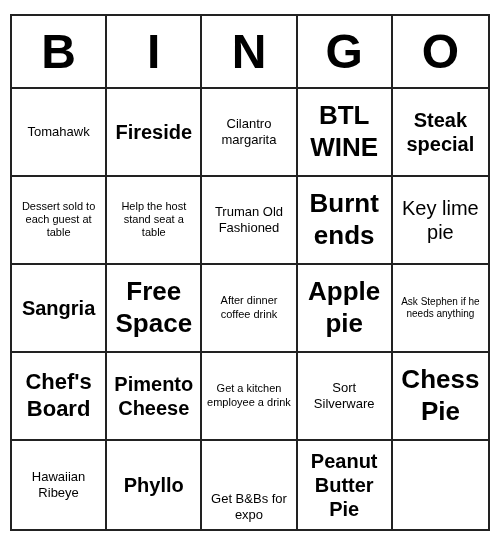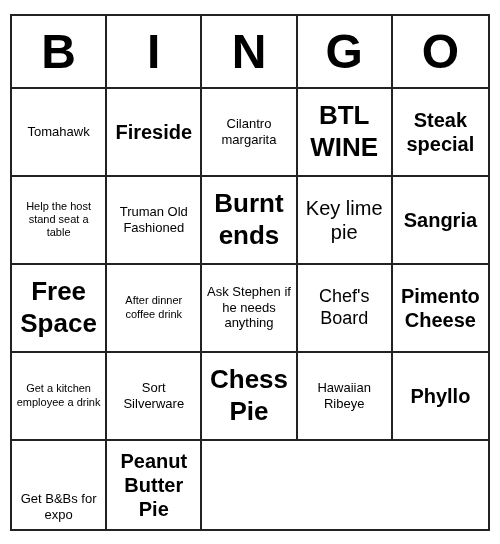--- a/index.html
+++ b/index.html
@@ -86,20 +86,23 @@
       <div class="bingo-cell">
         <span class="cell-text" style="font-size: 13px;">Cilantro margarita</span>
       </div>
       <div class="bingo-cell">
         <span class="cell-text xlarge" style="font-size: 26px; font-weight: bold;">BTL WINE</span>
       </div>
       <div class="bingo-cell">
         <span class="cell-text large" style="font-size: 20px; font-weight: bold;">Steak special</span>
       </div>
       <div class="bingo-cell">
+        <span class="cell-text" style="font-size: 11px;">Dessert sold to each guest at table</span>
+      </div>
+      <div class="bingo-cell">
         <span class="cell-text" style="font-size: 11px;">Help the host stand seat a table</span>
       </div>
       <div class="bingo-cell">
         <span class="cell-text" style="font-size: 13px;">Truman Old Fashioned</span>
       </div>
       <div class="bingo-cell">
         <span class="cell-text xlarge" style="font-size: 26px; font-weight: bold;">Burnt ends</span>
       </div>
       <div class="bingo-cell">
         <span class="cell-text large" style="font-size: 20px; font-weight: normal;">Key lime pie</span>
@@ -107,24 +110,27 @@
       <div class="bingo-cell">
         <span class="cell-text large" style="font-size: 20px; font-weight: bold;">Sangria</span>
       </div>
       <div class="bingo-cell">
         <span class="cell-text xlarge" style="font-size: 26px; font-weight: bold;">Free Space</span>
       </div>
       <div class="bingo-cell">
         <span class="cell-text" style="font-size: 11px;">After dinner coffee drink</span>
       </div>
       <div class="bingo-cell">
-        <span class="cell-text" style="font-size: 13px;">Ask Stephen if he needs anything</span>
+        <span class="cell-text xlarge" style="font-size: 26px; font-weight: bold;">Apple pie</span>
       </div>
       <div class="bingo-cell">
-        <span class="cell-text xlarge" style="font-size: 18px; font-weight: normal;">Chef's Board</span>
+        <span class="cell-text" style="font-size: 10px;">Ask Stephen if he needs anything</span>
+      </div>
+      <div class="bingo-cell">
+        <span class="cell-text xlarge" style="font-size: 22px; font-weight: bold;">Chef's Board</span>
       </div>
       <div class="bingo-cell">
         <span class="cell-text large" style="font-size: 20px; font-weight: bold;">Pimento Cheese</span>
       </div>
       <div class="bingo-cell">
         <span class="cell-text" style="font-size: 11px;">Get a kitchen employee a drink</span>
       </div>
       <div class="bingo-cell">
         <span class="cell-text" style="font-size: 13px;">Sort Silverware</span>
       </div>

